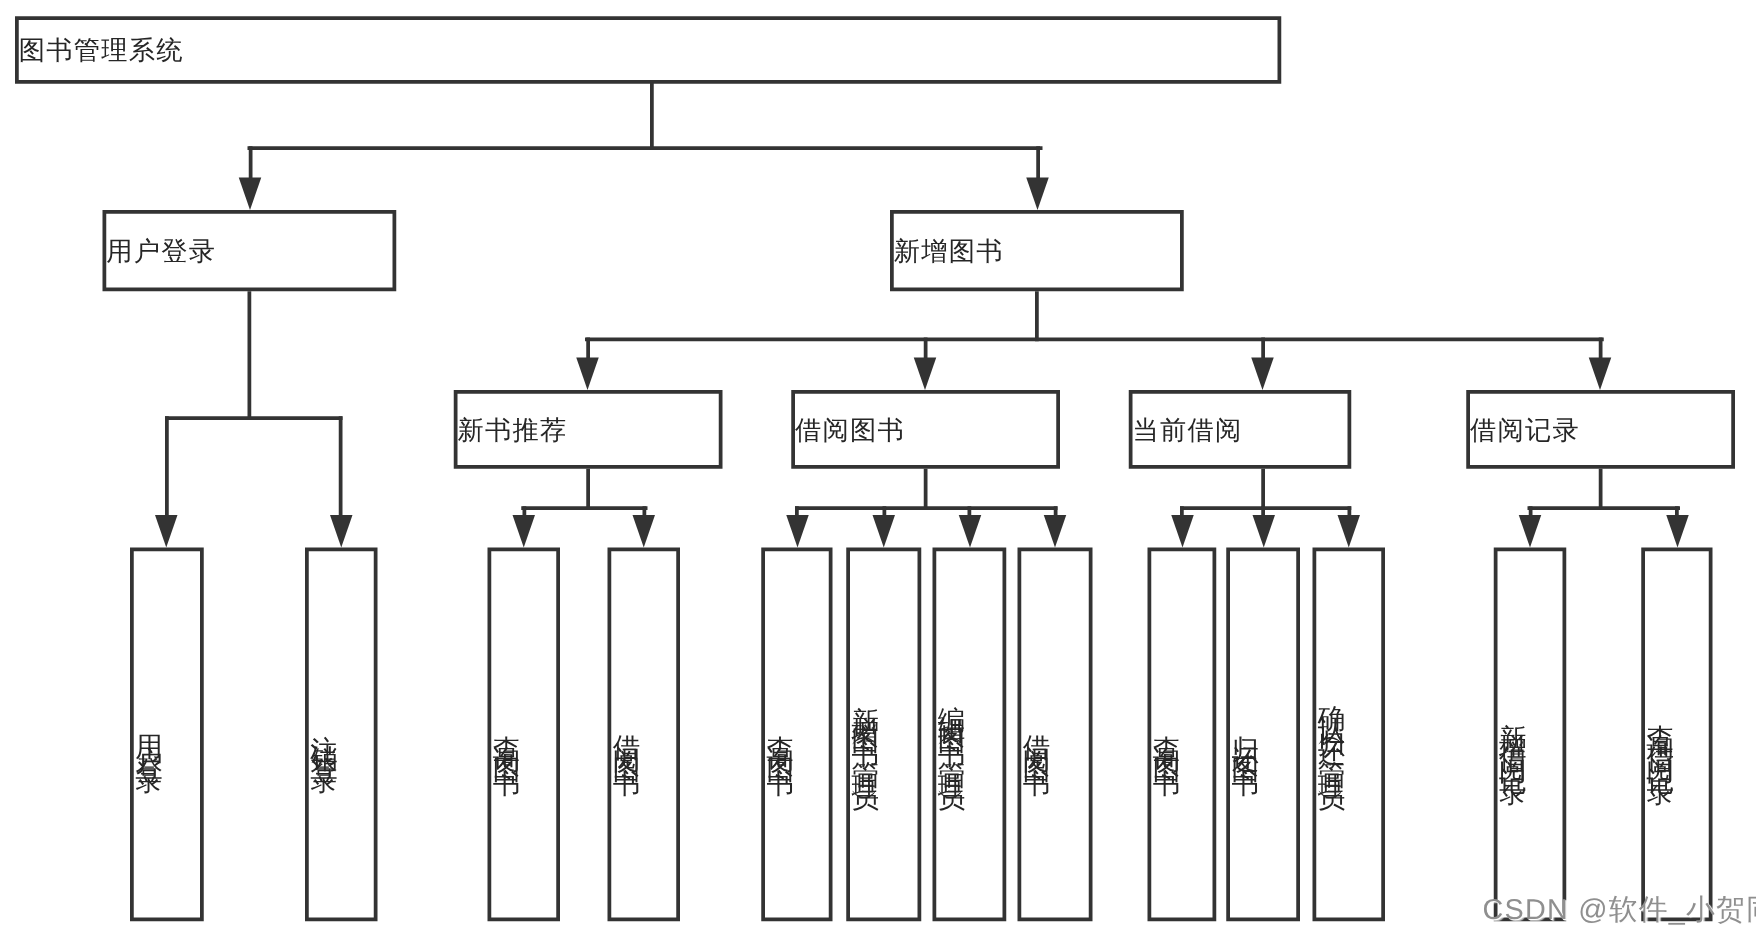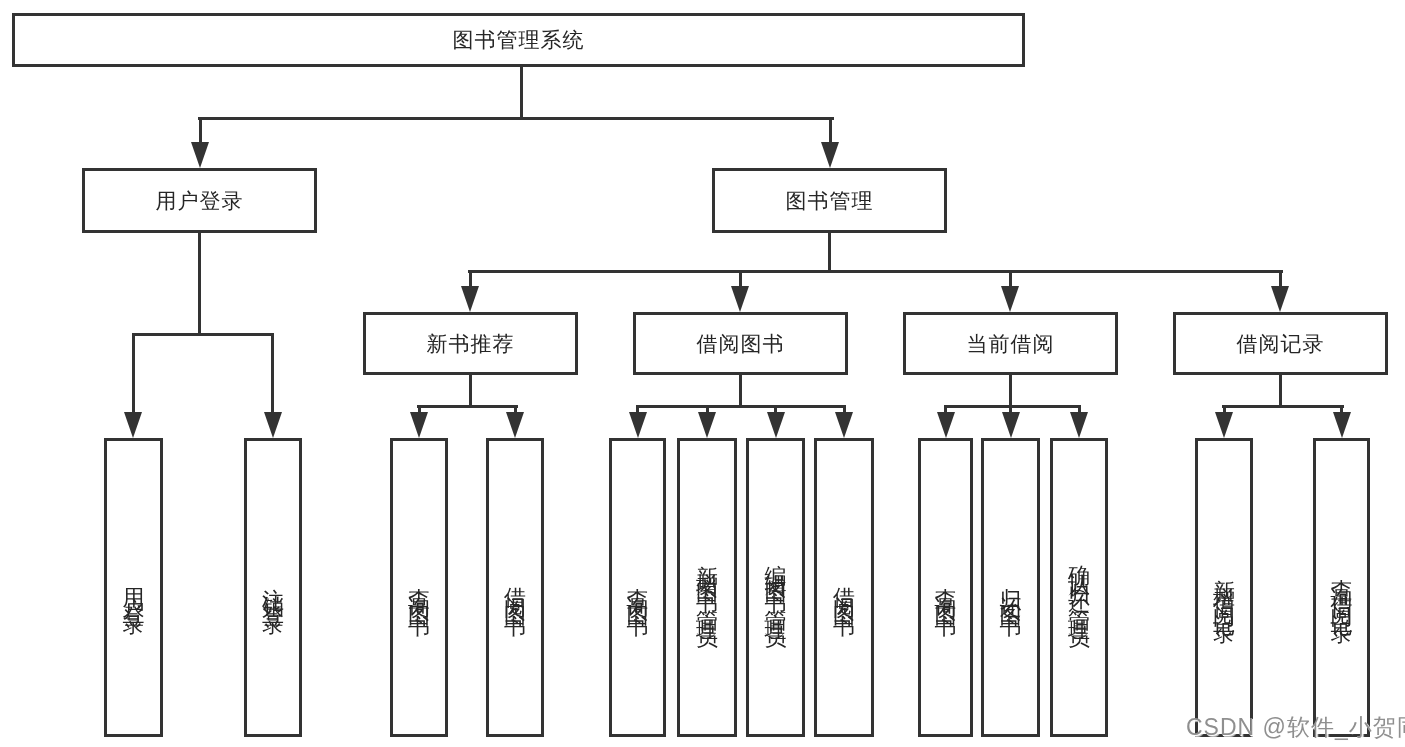--- a/index.html
+++ b/index.html
@@ -14,21 +14,20 @@
     background: var(--background, #ffffff);
     overflow: hidden;
   }
   .node {
     position: absolute;
     box-sizing: border-box;
     border: 3px solid var(--line, #333333);
     background: #ffffff;
     display: flex;
     align-items: center;
-    justify-content: center;
     color: var(--text, #262626);
   }
   .node-root  { font-size: 21px; }
   .node-l2    { font-size: 21px; }
   .node-l3    { font-size: 21px; }
   .node-leaf  { top: 438px; height: 299px; }
   .vlabel {
     writing-mode: vertical-rl;
     text-orientation: mixed;
     letter-spacing: 9px;
@@ -68,30 +67,30 @@
 <div id="canvas">
 
   <div class="node node-root" style="left:12px;top:13px;width:1013px;height:54px">
     <span class="hlabel">图书管理系统</span>
   </div>
 
   <div class="node node-l2" style="left:82px;top:168px;width:235px;height:65px">
     <span class="hlabel">用户登录</span>
   </div>
   <div class="node node-l2" style="left:712px;top:168px;width:235px;height:65px">
-    <span class="hlabel">图书管理</span>
+    <span class="hlabel">新增图书</span>
   </div>
 
   <div class="node node-l3" style="left:363px;top:312px;width:215px;height:63px">
     <span class="hlabel">新书推荐</span>
   </div>
   <div class="node node-l3" style="left:633px;top:312px;width:215px;height:63px">
     <span class="hlabel">借阅图书</span>
   </div>
-  <div class="node node-l3" style="left:903px;top:312px;width:215px;height:63px">
+  <div class="node node-l3" style="left:903px;top:312px;width:178px;height:63px">
     <span class="hlabel">当前借阅</span>
   </div>
   <div class="node node-l3" style="left:1173px;top:312px;width:215px;height:63px">
     <span class="hlabel">借阅记录</span>
   </div>
 
   <div class="node node-leaf" style="left:104px;width:59px">
     <span class="vlabel">用户登录</span>
   </div>
   <div class="node node-leaf" style="left:244px;width:58px">

